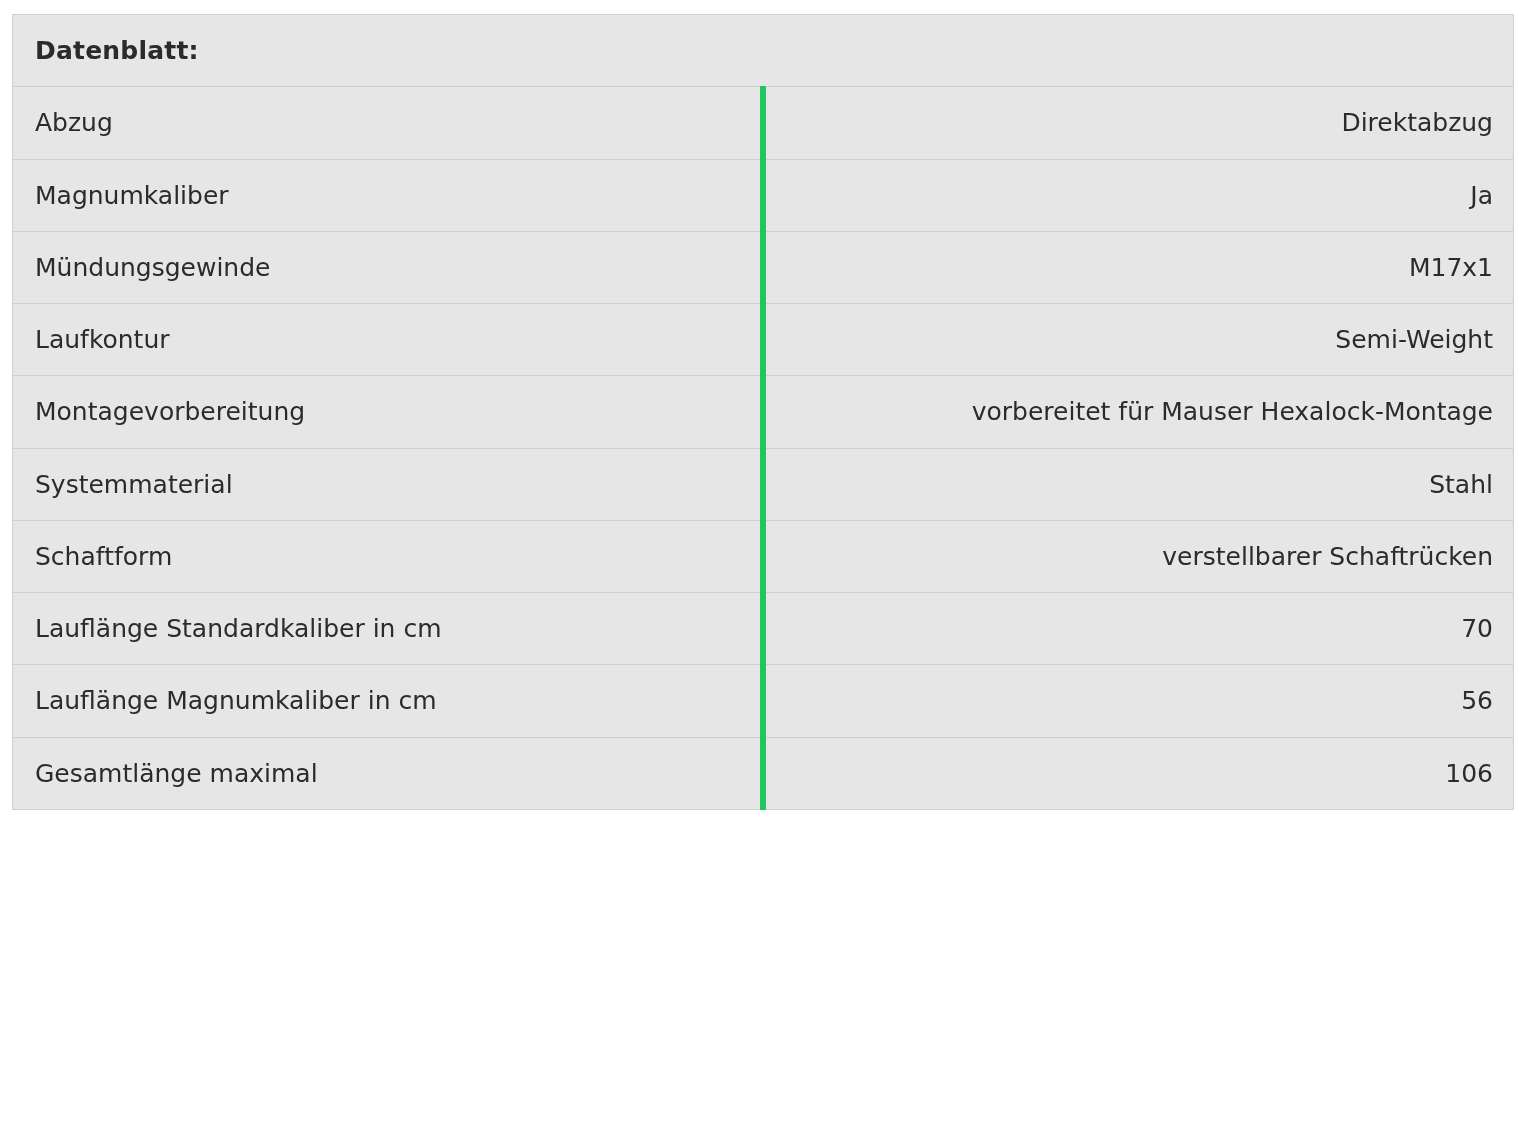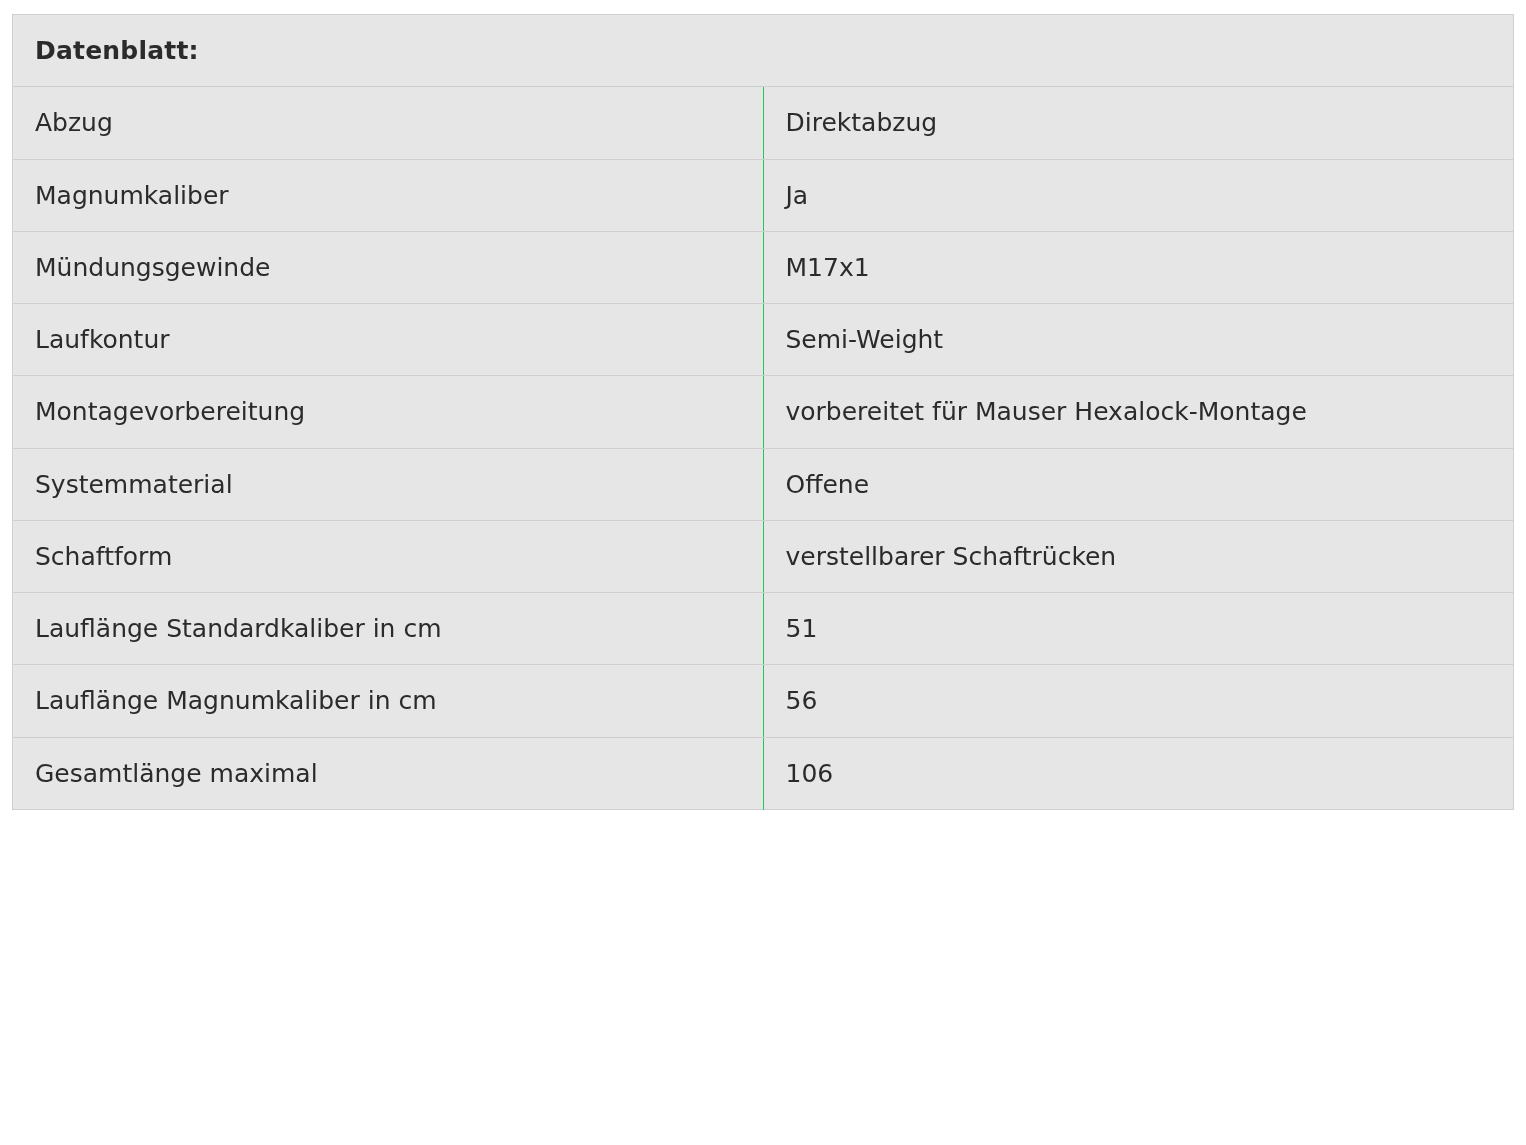--- a/index.html
+++ b/index.html
@@ -39,24 +39,25 @@
     color: #2b2b2b;
     vertical-align: middle;
     line-height: 1.25;
     background: #e6e6e6;
   }
   .spec-table tr:last-child td {
     border-bottom: none;
   }
   td.label-cell {
     width: 49.2%;
-    border-right: 1px solid #22c55e;
+    border-right: 6px solid #22c55e;
   }
   td.value-cell {
     width: 50.8%;
+    text-align: right;
   }
 </style>
 </head>
 <body>
 
 <div id="page">
   <table class="spec-table">
     <tbody>
       <tr class="caption-row">
         <td colspan="2">Datenblatt:</td>
@@ -76,29 +77,29 @@
       <tr>
         <td class="label-cell">Laufkontur</td>
         <td class="value-cell">Semi-Weight</td>
       </tr>
       <tr>
         <td class="label-cell">Montagevorbereitung</td>
         <td class="value-cell">vorbereitet für Mauser Hexalock-Montage</td>
       </tr>
       <tr>
         <td class="label-cell">Systemmaterial</td>
-        <td class="value-cell">Offene</td>
+        <td class="value-cell">Stahl</td>
       </tr>
       <tr>
         <td class="label-cell">Schaftform</td>
         <td class="value-cell">verstellbarer Schaftrücken</td>
       </tr>
       <tr>
         <td class="label-cell">Lauflänge Standardkaliber in cm</td>
-        <td class="value-cell">51</td>
+        <td class="value-cell">70</td>
       </tr>
       <tr>
         <td class="label-cell">Lauflänge Magnumkaliber in cm</td>
         <td class="value-cell">56</td>
       </tr>
       <tr>
         <td class="label-cell">Gesamtlänge maximal</td>
         <td class="value-cell">106</td>
       </tr>
     </tbody>

